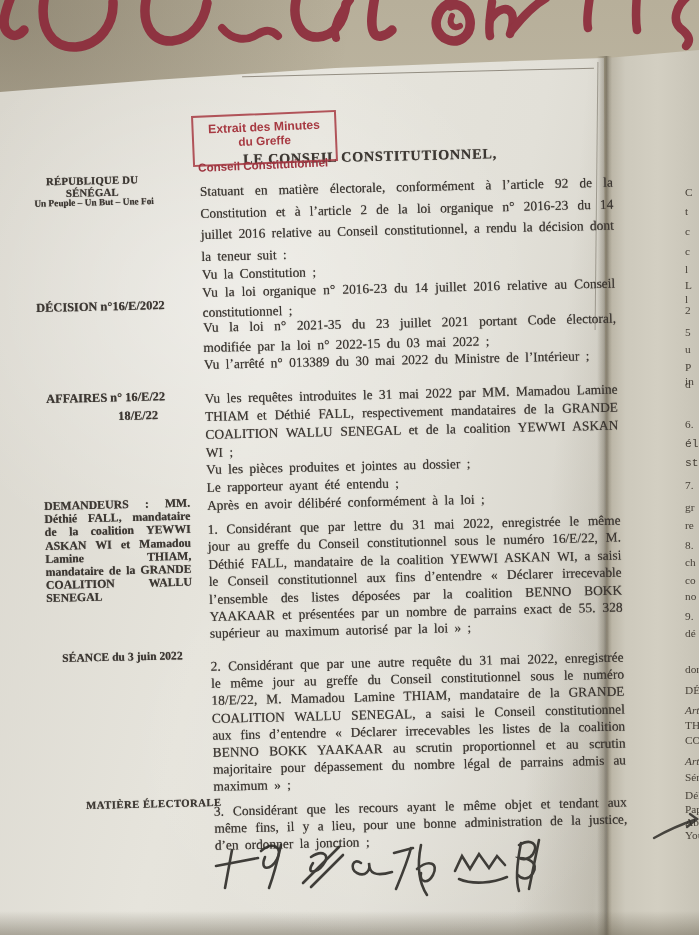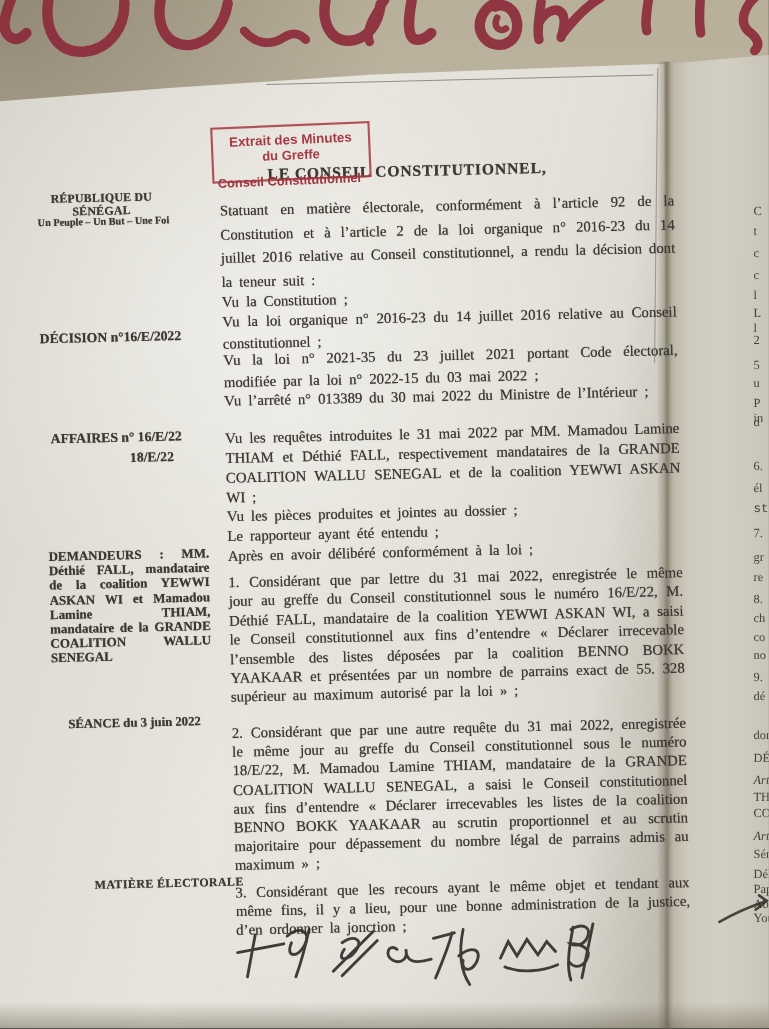--- a/index.html
+++ b/index.html
@@ -161,21 +161,21 @@
       <span style="top: 263px;">l</span>
       <span style="top: 279px;">L</span>
       <span style="top: 293px;">l</span>
       <span style="top: 304px;">2</span>
       <span style="top: 326px;">5</span>
       <span style="top: 343px;">u</span>
       <span style="top: 361px;">P</span>
       <span style="top: 378px;">d</span>
       <span style="top: 375px;">in</span>
       <span style="top: 418px;">6.</span>
-      <span style="top: 438px;">él</span>
+      <span style="top: 438px; font-family: Liberation Mono, monospace;">él</span>
       <span style="top: 457px; font-family: Liberation Mono, monospace;">st</span>
       <span style="top: 479px;">7.</span>
       <span style="top: 501px;">gr</span>
       <span style="top: 519px;">re</span>
       <span style="top: 539px;">8.</span>
       <span style="top: 556px;">ch</span>
       <span style="top: 574px;">co</span>
       <span style="top: 590px;">no</span>
       <span style="top: 610px;">9.</span>
       <span style="top: 627px;">dé</span>

